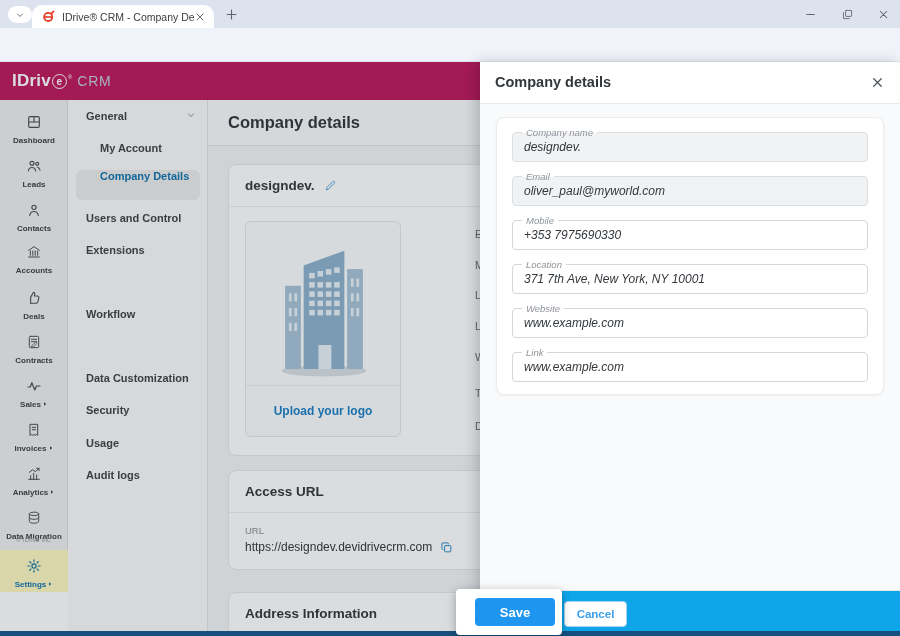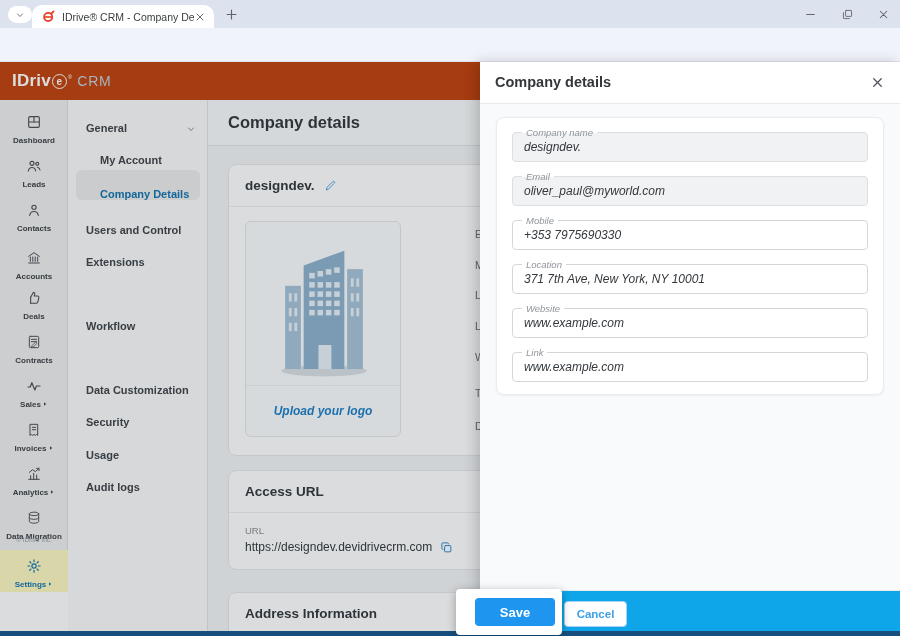--- a/index.html
+++ b/index.html
@@ -29,63 +29,63 @@
   .toolbar { left:0; top:28px; width:900px; height:34px; background:#f0f3fa; border-bottom:1px solid #e0e4ec; }
   .navbtn { top:38px; width:15px; height:15px; color:#555a60; }
   .navbtn.disabled { color:#b4b9c2; }
   .urlpill { left:90px; top:34px; width:702px; height:23px; background:#fff; border-radius:12px;
              display:flex; align-items:center; padding:0 12px; }
   .urlpill .tune { width:13px; height:13px; color:#5f6368; flex:0 0 13px; }
   .url-text { margin-left:10px; font-size:11px; color:#2b2f33; }
   .toolbtn { top:38px; width:15px; height:15px; color:#4c5157; }
 
   
-  .app-header { left:0; top:62px; width:900px; height:38px; background:#c2410c; z-index:1; }
+  .app-header { left:0; top:62px; width:900px; height:38px; background:#be185d; z-index:1; }
   .brand { position:absolute; left:12px; top:0; height:38px; display:flex; align-items:center; color:#fff; }
   .brand .b-left { font-size:17px; font-weight:700; letter-spacing:.2px; }
   .brand .b-e { width:15px; height:15px; border:1.6px solid #fff; border-radius:50%;
                 display:inline-flex; align-items:center; justify-content:center;
                 font-size:10px; font-weight:700; margin-left:1px; }
   .brand .b-reg { font-size:6px; vertical-align:top; margin:-8px 0 0 1px; }
   .brand .b-right { font-size:14px; color:#c3cfdc; margin-left:5px; letter-spacing:.8px; }
 
   .dim { left:0; top:62px; width:900px; height:569px; background:rgba(26,35,44,0.16); z-index:5; }
 
   .sidebar { left:0; top:100px; width:68px; height:461px; background:#efefef; border-right:1px solid #dcdcdc; z-index:2; }
   .side-item { position:absolute; left:0; width:68px; text-align:center; color:#3d4247; }
   .side-item .ic { width:16px; height:16px; color:#4a4f54; }
   .side-item .lbl { display:block; font-size:8px; font-weight:600; margin-top:2px; white-space:nowrap; }
   .side-item .caret { width:6px; height:6px; margin-left:1px; color:inherit; }
   .side-item.active { background:#fef9c3; padding-top:8px; height:40px; color:#1173ae; }
   .side-item.active .ic { color:#1173ae; }
   .copyright { position:absolute; left:0; bottom:18px; width:68px; text-align:center; font-size:6.5px; color:#9aa0a5; }
 
   .submenu { left:68px; top:100px; width:140px; height:531px; background:#fbfbfb; border-right:1px solid #e3e3e3; z-index:2; }
-  .sm-item { position:absolute; left:0; width:140px; height:24px; display:flex; align-items:flex-end;
+  .sm-item { position:absolute; left:0; width:140px; height:24px; display:flex; align-items:flex-start;
              padding:0 12px 0 18px; font-size:11px; font-weight:600; color:#3f4449;gap:33px; }
   .sm-item.child { padding-left:32px; }
   .sm-item .grow { flex:1; white-space:nowrap; }
   .sm-item .ic { width:10px; height:10px; color:#6f7479; }
   .sm-item.selected { left:8px; width:124px; height:30px; background:#ececec; border-radius:6px;
                       padding-left:24px; color:#1173ae; font-weight:700; }
 
   .main { left:208px; top:100px; width:692px; height:531px; background:#f3f5f7; z-index:2; }
   .main-titlebar { position:absolute; left:0; top:0; width:692px; height:46px; background:#fafbfc; border-bottom:1px solid #e1e3e6; }
   .main-title { position:absolute; left:20px; top:13px; font-size:16.5px; font-weight:700; color:#32373c; }
   .card { position:absolute; background:#fff; border:1px solid #e6e8ea; border-radius:8px; }
   .card-hd { height:42px; border-bottom:1px solid #ededed; display:flex; align-items:center; padding:0 16px;
              font-size:13.5px; font-weight:700; color:#33383d; }
   .card1 { left:20px; top:64px; width:648px; height:292px; }
   .edit-pencil { width:13px; height:13px; color:#2a8fd4; margin-left:9px; }
   .upload-box { position:absolute; left:16px; top:56px; width:156px; height:216px; background:#fcfdfe;
                 border:1px solid #e3e6e9; border-radius:6px; }
   .upload-art { position:absolute; left:18px; top:12px; width:120px; height:148px; }
   .upload-div { position:absolute; left:0; bottom:50px; width:100%; border-top:1px solid #eceff1; }
   .upload-lbl { position:absolute; left:0; bottom:18px; width:100%; text-align:center;
-                font-size:12px; font-weight:600; color:#1c7fc8;font-style:italic; }
+                font-size:12px; font-weight:600; color:#1c7fc8; }
   .dcol { position:absolute; left:246px; top:42px; width:200px; }
   .dcol span { position:absolute; left:0; font-size:10.5px; color:#686e73; white-space:nowrap; }
   .card2 { left:20px; top:370px; width:648px; height:100px; }
   .card2-url-lbl { position:absolute; left:16px; top:54px; font-size:9.5px; color:#8b9096; }
   .card2-url-val { position:absolute; left:16px; top:69px; font-size:12px; color:#33383d; display:flex; align-items:center; }
   .copy-ic { width:13px; height:13px; color:#1c7fc8; margin-left:8px; }
   .card3 { left:20px; top:492px; width:648px; height:80px; }
 
   .bottom-strip { left:0; top:631px; width:900px; height:5px; background:#164f7d; z-index:40; }
 
@@ -254,21 +254,21 @@
     </div>
     <div class="side-item" style="top:102px">
       <span class="ic">
           <svg viewBox="0 0 24 24" fill="none" stroke="currentColor" stroke-width="1.7" stroke-linecap="round" stroke-linejoin="round">
             <circle cx="12" cy="8" r="3.2"></circle>
             <path d="M5.5 20c.8-4 3.3-5.8 6.5-5.8s5.7 1.8 6.5 5.8"></path>
           </svg>
         </span>
       <span class="lbl">Contacts</span>
     </div>
-    <div class="side-item" style="top:150px">
+    <div class="side-item" style="top:144px">
       <span class="ic">
           <svg viewBox="0 0 24 24" fill="none" stroke="currentColor" stroke-width="1.5" stroke-linecap="round" stroke-linejoin="round">
             <path d="M4 9.5L12 4l8 5.5"></path>
             <line x1="6.5" y1="10.5" x2="6.5" y2="17"></line>
             <line x1="10.2" y1="10.5" x2="10.2" y2="17"></line>
             <line x1="13.8" y1="10.5" x2="13.8" y2="17"></line>
             <line x1="17.5" y1="10.5" x2="17.5" y2="17"></line>
             <line x1="4" y1="19.5" x2="20" y2="19.5"></line>
           </svg>
         </span>

